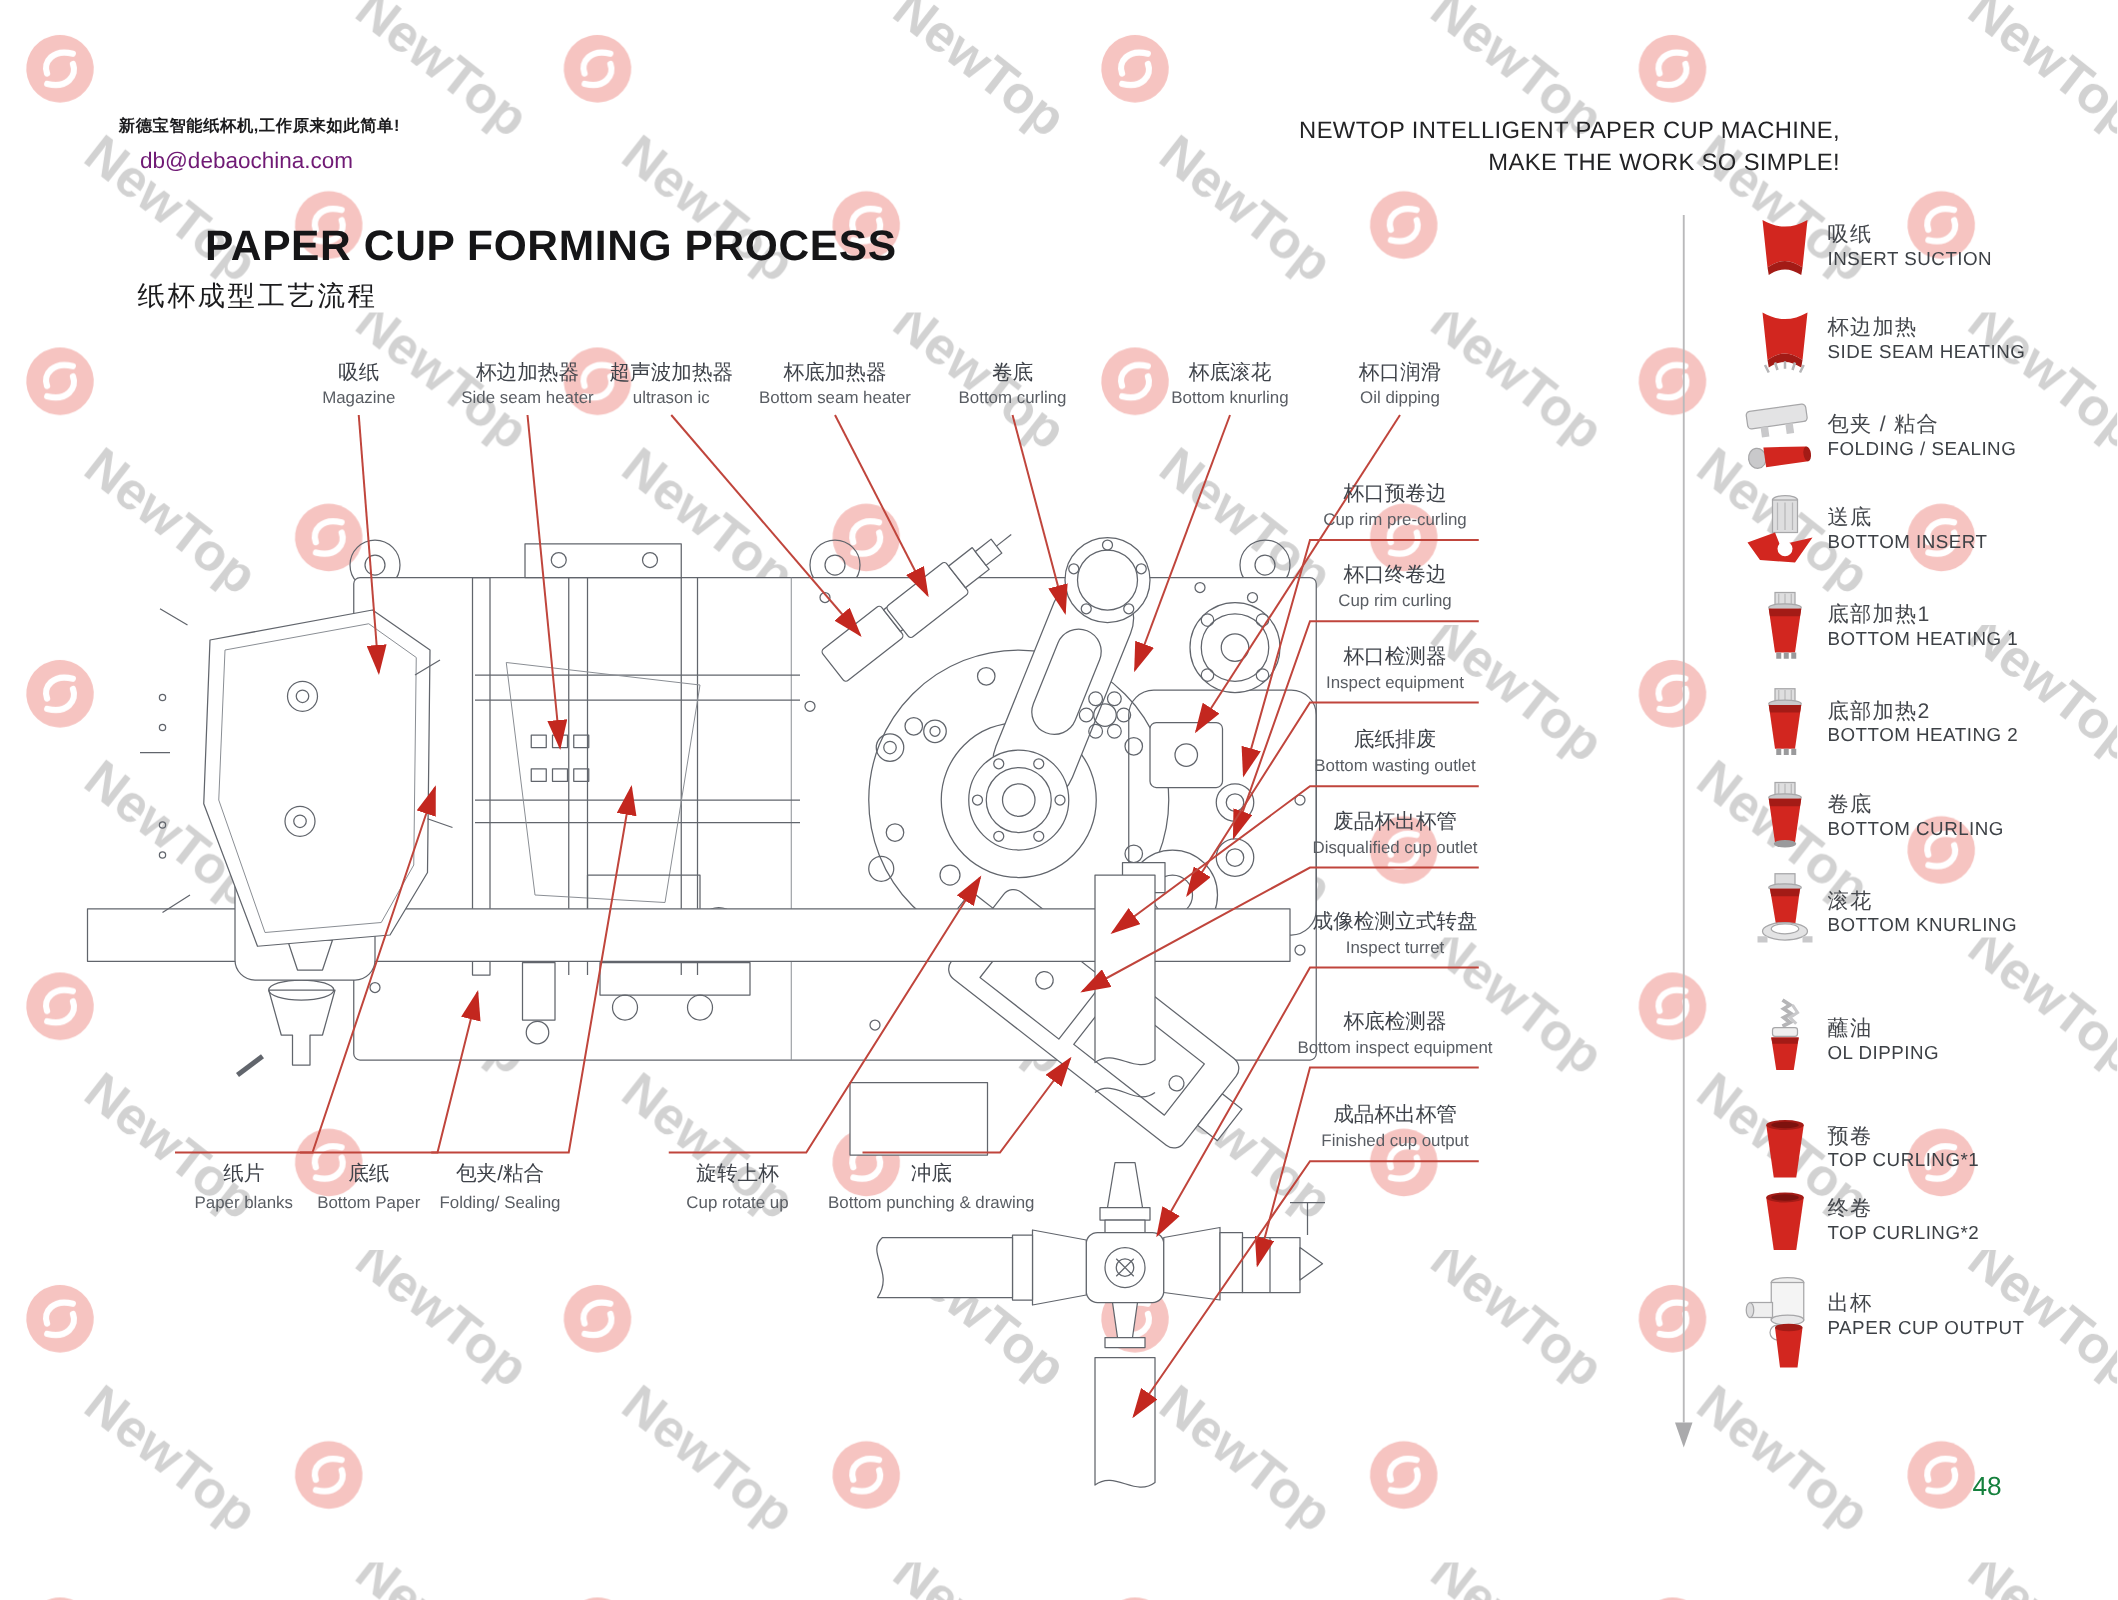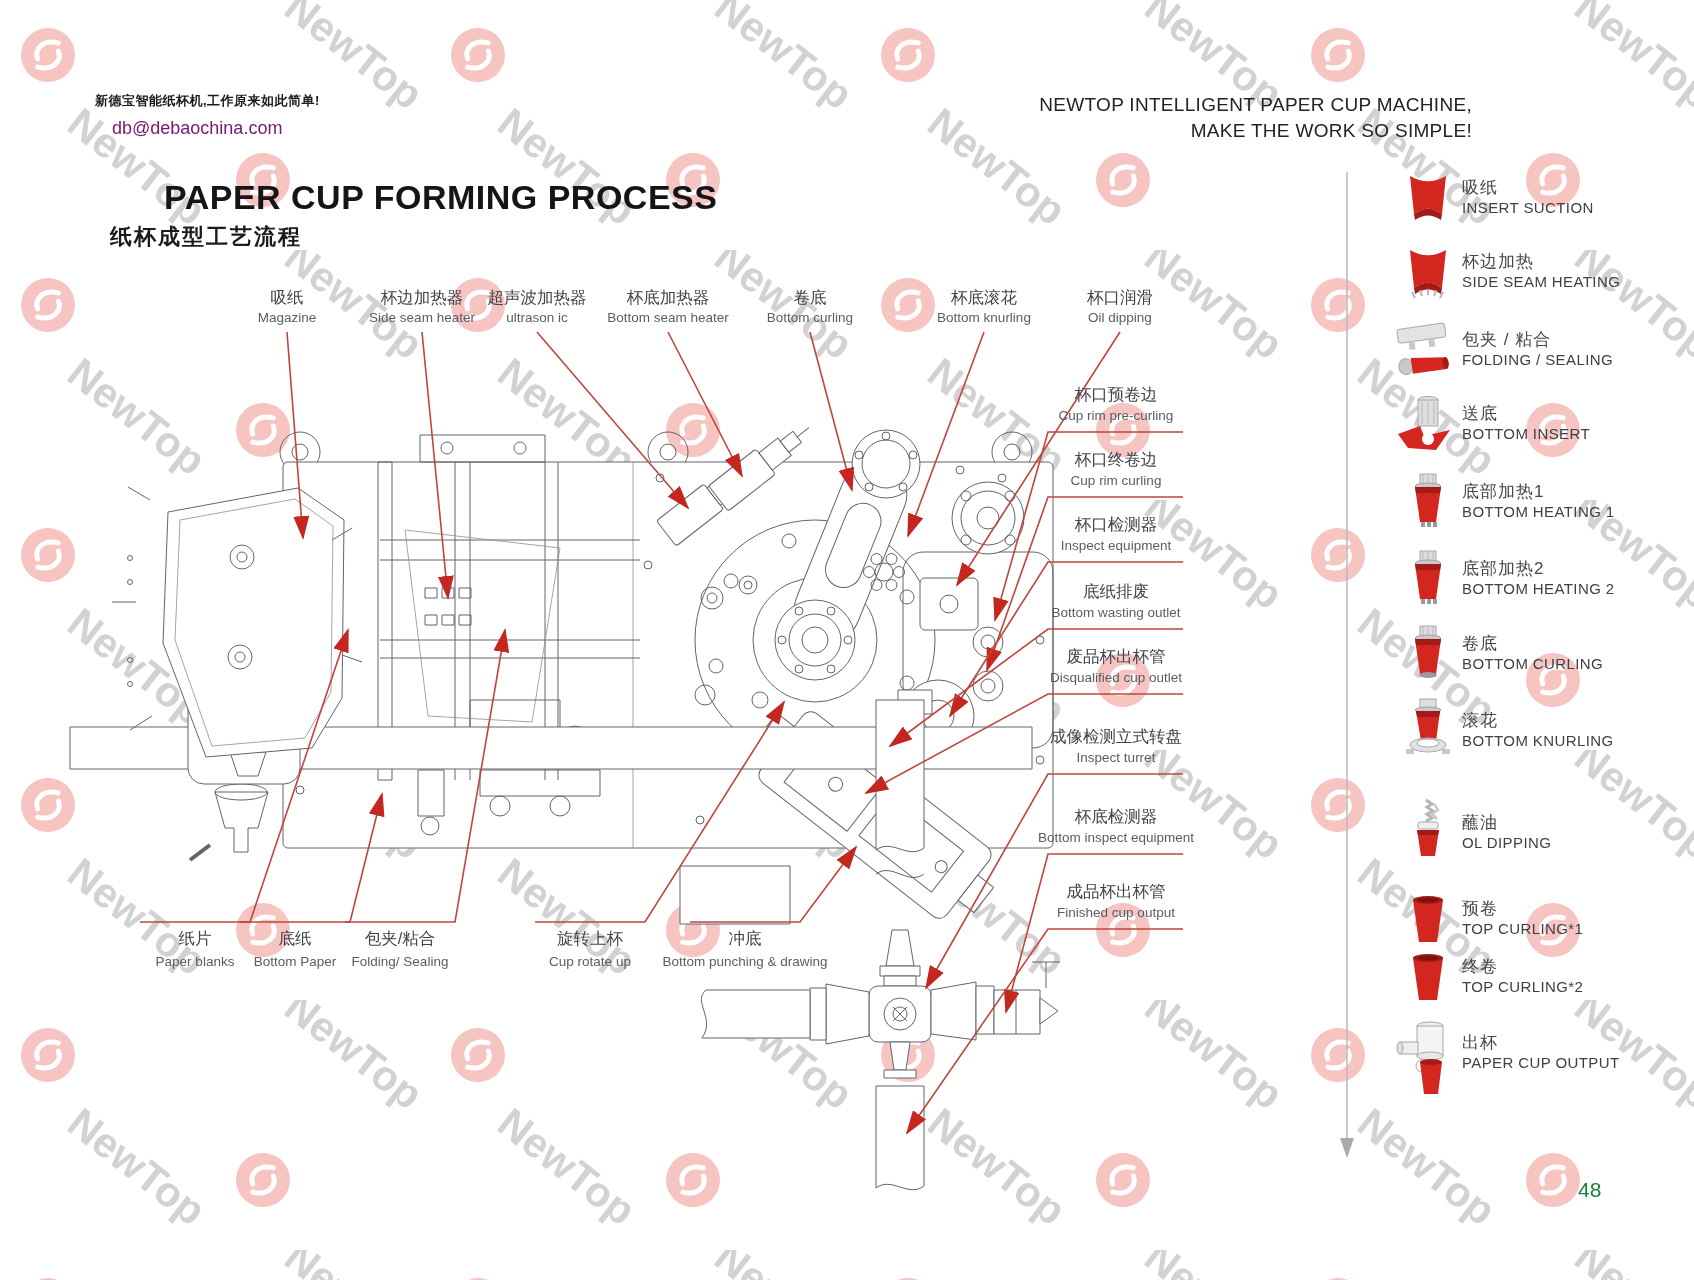--- a/index.html
+++ b/index.html
@@ -4,21 +4,21 @@
 <style>
   html,body{margin:0;padding:0;background:#ffffff;}
   .page{position:relative;width:1694px;height:1280px;background:#fff;overflow:hidden;
         font-family:"Liberation Sans",sans-serif;color:#222;}
   .abs{position:absolute;}
   
   .tagline{left:95px;top:92px;font-size:13px;font-weight:bold;color:#1b1b1d;letter-spacing:.5px;}
   .email{left:112px;top:118px;font-size:18px;color:#701a75;}
   .hdr-right{right:222px;top:92px;text-align:right;font-size:19px;font-weight:normal;color:#232325;line-height:26px;letter-spacing:.3px;}
   .title-en{left:118px;top:178px;font-size:34px;font-weight:800;color:#151517;letter-spacing:.5px;margin-left:46px;}
-  .title-zh{left:110px;top:222px;font-size:22px;font-weight:bold;color:#1b1b1d;letter-spacing:2px;}
+  .title-zh{left:110px;top:222px;font-size:22px;font-weight:normal;color:#1b1b1d;letter-spacing:2px;}
   .pagenum{left:1578px;top:1178px;font-size:21px;color:#15803d;}
   
   text{text-anchor:middle;}
   .lz{font:16.5px "Liberation Sans",sans-serif;fill:#3f434a;}
   .le{font:13.5px "Liberation Sans",sans-serif;fill:#595d63;}
   .mk{stroke:#61656c;fill:none;stroke-width:1;stroke-linejoin:round;}
   .mkf{stroke:#61656c;fill:#fff;stroke-width:1;stroke-linejoin:round;}
   .mkl{stroke:#8a8e94;fill:none;stroke-width:.8;}
   .red{stroke:#c0453c;fill:none;stroke-width:1.6;}
   

